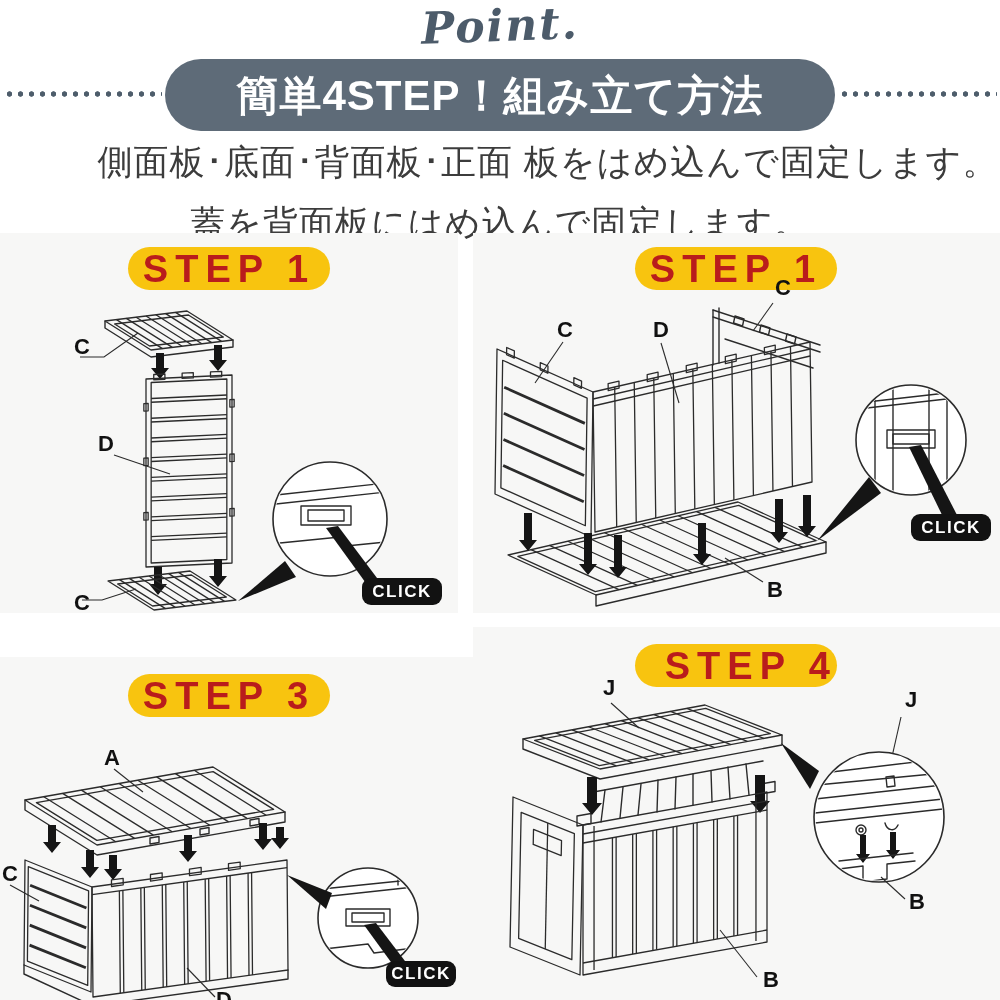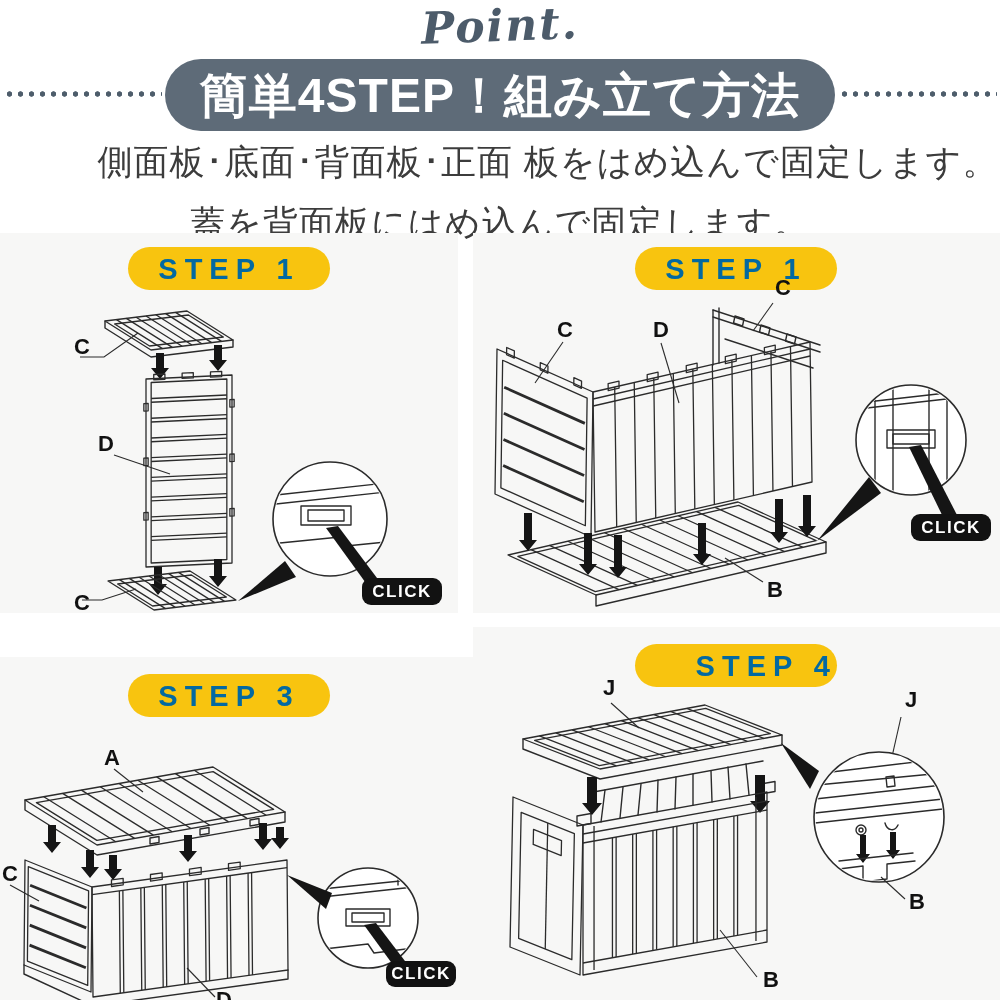--- a/index.html
+++ b/index.html
@@ -5,40 +5,40 @@
   html,body{margin:0;padding:0;background:#fff;}
   #canvas{position:relative;width:1000px;height:1000px;background:#fff;overflow:hidden;
           font-family:"Liberation Sans",sans-serif;}
   .abs{position:absolute;}
 
   
   #point-script{top:0px;left:0;width:1000px;text-align:center;
     font-family:"DejaVu Serif",serif;font-style:italic;font-weight:bold;
     font-size:44px;color:#4c5b6a;letter-spacing:2px;transform:rotate(-2deg);}
   #title-banner{left:165px;top:59px;width:670px;height:72px;background:#5e6b78;
-    border-radius:36px;color:#fff;font-size:48px;font-weight:bold;text-align:center;
+    border-radius:36px;color:#fff;font-size:42px;font-weight:bold;text-align:center;
     line-height:74px;letter-spacing:1px;}
   .dotline{top:91px;height:6px;
     background-image:radial-gradient(circle,#4e5d6b 2.4px,transparent 3px);
     background-size:11px 6px;background-repeat:repeat-x;}
   #dots-left{left:4px;width:158px;}
   #dots-right{left:839px;width:158px;}
   .subtitle{left:0;width:1000px;text-align:center;font-size:35px;color:#3c3c3c;
     font-weight:500;letter-spacing:1px;}
   #subtitle-1{top:139px;padding-left:48px;}
   #subtitle-2{top:200px;}
 
   
   .card{background:#f7f7f6;}
   #card-1{left:0;top:233px;width:458px;height:380px;}
   #card-2{left:473px;top:233px;width:527px;height:380px;}
   #card-3{left:0;top:657px;width:458px;height:373px;padding-left:24px;}
   #card-4{left:473px;top:627px;width:527px;height:373px;}
   .badge{position:absolute;height:43px;background:#f8c40f;border-radius:22px;
-    color:#0369a1;font-weight:bold;font-size:29px;text-align:center;line-height:44px;
+    color:#b91c1c;font-weight:bold;font-size:38px;text-align:center;line-height:44px;
     letter-spacing:7px;}
   #card-1 .badge{left:128px;top:14px;width:202px;}
   #card-2 .badge{left:162px;top:14px;width:202px;}
   #card-3 .badge{left:128px;top:17px;width:202px;}
   #card-4 .badge{left:162px;top:17px;width:202px;text-align:right;}
   .diagram{position:absolute;left:0;top:0;}
 
   
   .o{fill:none;stroke:#2b2b2b;stroke-width:1.4;stroke-linejoin:round;stroke-linecap:round;}
   .panel line,.panel rect,.panel path{vector-effect:non-scaling-stroke;fill:none;

